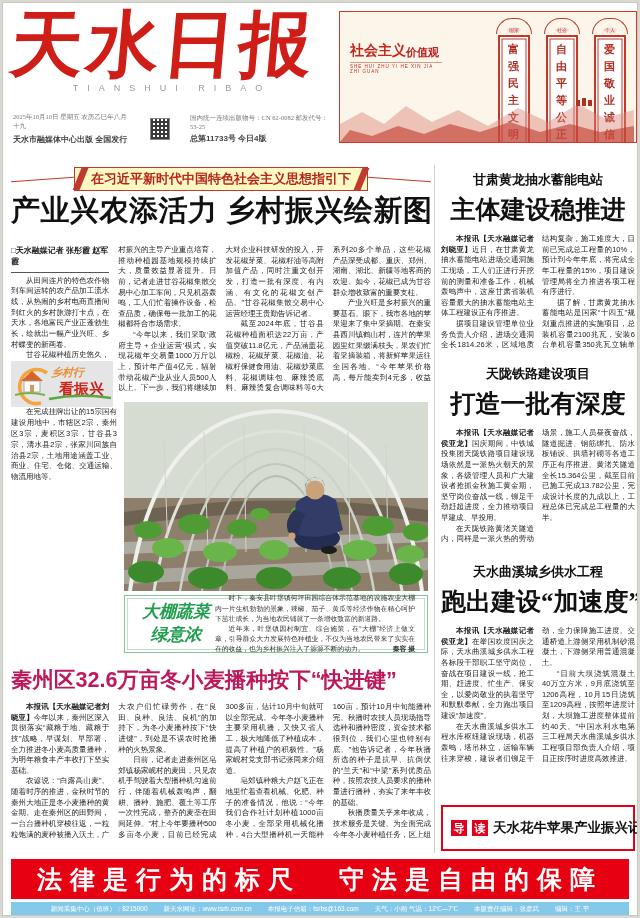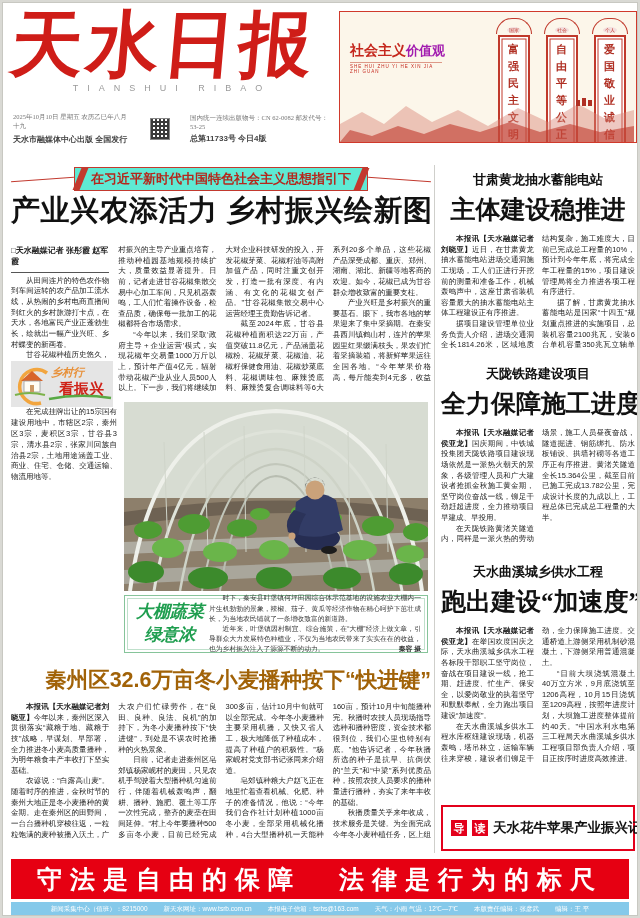--- a/index.html
+++ b/index.html
@@ -17,36 +17,36 @@
   .qr{width:20px;height:20px;border:1px solid #888;background:
       repeating-linear-gradient(0deg,#3a3a3a 0 2px,rgba(255,255,255,0) 2px 4px),
       repeating-linear-gradient(90deg,#3a3a3a 0 2px,#fff 2px 4px);}
 
   
   .values-box{position:absolute;left:336px;top:8px;width:296px;height:130px;border:1px solid #d0392b;background:#fcf6ea;overflow:hidden;}
   .values-title{position:absolute;left:10px;top:30px;width:130px;}
   .vt-row{display:flex;align-items:flex-end;}
   .vt-pre{font-size:14px;font-weight:900;color:#c5271d;}
   .vt-core{font-size:30px;font-weight:900;font-style:italic;color:#d21f14;line-height:0.9;margin:0 1px;font-family:"Liberation Serif",serif;}
-  .vt-suf{font-size:13px;font-weight:900;color:#a21caf;}
+  .vt-suf{font-size:11px;font-weight:900;color:#b91c1c;}
   .vt-pinyin{font-size:4.5px;color:#c5271d;letter-spacing:1px;border-top:1px solid #d98;padding-top:1px;margin-top:2px;width:92px;}
   .tablets{position:absolute;right:8px;top:6px;display:flex;gap:12px;}
   .tablet{display:flex;flex-direction:column;align-items:center;}
   .fan{width:34px;height:15px;border:1.5px solid #c0392b;border-bottom:none;border-radius:17px 17px 0 0;background:#fcf6ea;display:flex;align-items:flex-end;justify-content:center;}
   .fan span{font-size:5px;color:#c0392b;background:#f3dede;border-radius:50%;padding:0 2px;margin-bottom:1px;}
   .board{margin-top:1px;border:2px solid #c0392b;box-shadow:inset 0 0 0 1.5px #fff,inset 0 0 0 2.5px #c0392b;background:#fff;padding:4px 3px;}
   .board .chars{display:block;width:2em;font-size:11px;line-height:1.55;font-weight:bold;color:#b03024;text-align:center;letter-spacing:1px;font-family:"Liberation Serif",serif;}
   .wall-art{position:absolute;left:0;right:0;bottom:0;height:44px;}
 
   
   .kicker-row{position:absolute;left:8px;top:164px;width:420px;display:flex;align-items:center;}
   .kline{flex:1;height:1px;background:#c2392e;}
   .kline.l{transform:rotate(-4deg);}
   .kline.r{transform:rotate(4deg);}
-  .kicker-box{border:1px solid #c2392e;color:#b5271c;font-weight:bold;font-size:13px;padding:2px 16px;position:relative;background:#5eead4;white-space:nowrap;}
+  .kicker-box{border:1px solid #c2392e;color:#b5271c;font-weight:bold;font-size:13px;padding:2px 16px;position:relative;background:#fef9c3;white-space:nowrap;}
   .kicker-box::before,.kicker-box::after{content:"";position:absolute;top:0;bottom:0;width:7px;background:#c2392e;transform:skewX(-22deg);}
   .kicker-box::before{left:2px;}
   .kicker-box::after{right:2px;}
   .main-headline{position:absolute;left:8px;top:188px;width:420px;text-align:center;font-size:29px;font-weight:900;color:#111;letter-spacing:0.5px;white-space:nowrap;}
 
   
   .para{margin:0;text-indent:2em;text-align:justify;}
   .body-text{font-size:7.5px;line-height:1.42;color:#222;overflow:hidden;}
   .cols4{column-count:4;column-gap:9px;}
   .cols2{column-count:2;column-gap:8px;}
@@ -57,29 +57,29 @@
 
   .logo-box{position:absolute;left:8px;top:358px;width:102px;height:46px;background:#e5e5e5;}
 
   
   .land-article{position:absolute;left:8px;top:404px;width:106px;height:268px;overflow:hidden;}
   .land-headline{font-size:14.5px;font-weight:900;line-height:1.65;color:#111;margin-bottom:5px;}
   .land-body{font-size:7.5px;line-height:1.45;color:#222;}
 
   
   .photo{position:absolute;left:121px;top:399px;width:304px;height:189px;overflow:hidden;background:#cfd3c8;}
-  .caption-box{position:absolute;left:121px;top:592px;width:304px;height:58px;border:1px solid #86c49a;box-shadow:inset 0 0 0 2px #fff,inset 0 0 0 3px #bfe0cb;display:flex;align-items:center;padding:3px 6px;box-sizing:border-box;background:#fff;}
+  .caption-box{position:absolute;left:121px;top:592px;width:304px;height:58px;border:1px solid #86c49a;box-shadow:inset 0 0 0 2px #fff,inset 0 0 0 3px #bfe0cb;display:flex;align-items:center;padding:3px 12px;box-sizing:border-box;background:#fff;}
   .cap-title{width:78px;text-align:center;color:#1f9e4f;font-weight:bold;font-style:italic;font-size:17px;line-height:1.35;font-family:"Liberation Serif",serif;}
   .cap-text{flex:1;font-size:6.8px;line-height:1.5;color:#333;text-align:justify;}
   .cap-text p{margin:0;text-indent:2em;}
   .cap-credit{font-weight:bold;float:right;}
 
   
   .wheat-article{position:absolute;left:8px;top:660px;width:420px;height:188px;overflow:hidden;}
-  .wheat-headline{text-align:right;font-size:21.5px;font-weight:900;color:#a16207;margin:2px 0 8px 0;white-space:nowrap;}
+  .wheat-headline{text-align:left;font-size:21.5px;font-weight:900;color:#be185d;margin:2px 0 8px 0;white-space:nowrap;}
   .wheat-body{height:146px;}
 
   
   .vdivider{position:absolute;left:431px;top:162px;width:1px;height:688px;background:#cfcfcb;}
   .r-article{position:absolute;left:438px;width:194px;}
   .r-kicker{text-align:center;font-size:13px;font-weight:bold;color:#111;margin-bottom:4px;}
   .r-headline{text-align:center;font-size:25px;font-weight:900;color:#111;font-family:"Liberation Serif",serif;margin-bottom:8px;white-space:nowrap;}
   .ra{top:168px;} .ra .body-text{height:118px;}
   .rb{top:362px;} .rb .body-text{height:126px;}
   .rc{top:560px;} .rc .body-text{height:172px;}
@@ -293,21 +293,21 @@
       <p class="para"><b class="lead">本报讯【天水融媒记者刘晓亚】</b><span>近日，在甘肃黄龙抽水蓄能电站进场交通洞施工现场，工人们正进行开挖前的测量和准备工作，机械轰鸣声中，这座甘肃省装机容量最大的抽水蓄能电站主体工程建设正有序推进。</span></p>
       <div>
           <p class="para">据项目建设管理单位业务负责人介绍，进场交通洞全长1814.26米，区域地质结构复杂，施工难度大，目前已完成总工程量的10%，预计到今年年底，将完成全年工程量的15%，项目建设管理局将全力推进各项工程有序进行。</p>
           <p class="para">据了解，甘肃黄龙抽水蓄能电站是国家“十四五”规划重点推进的实施项目，总装机容量2100兆瓦，安装6台单机容量350兆瓦立轴单级单转速混流可逆式蓄能机组。该电站计划于2029年3月实现首台机组投产发电，对保障电网安全稳定运行、实现“双碳”目标具有重要意义。</p>
         </div>
     </div>
   </div>
 
   <div class="r-article rb">
     <div class="r-kicker">天陇铁路建设项目</div>
-    <div class="r-headline">全力保障施工进度</div>
+    <div class="r-headline">打造一批有深度</div>
     <div class="body-text cols2">
       <p class="para"><b class="lead">本报讯【天水融媒记者侯亚龙】</b><span>国庆期间，中铁城投集团天陇铁路项目建设现场依然是一派热火朝天的景象，各级管理人员和广大建设者抢抓金秋施工黄金期，坚守岗位奋战一线，铆足干劲赶超进度，全力推动项目早建成、早投用。</span></p>
       <div>
           <p class="para">在天陇铁路黄渚关隧道内，同样是一派火热的劳动场景，施工人员昼夜奋战，隧道掘进、钢筋绑扎、防水板铺设、拱墙衬砌等各道工序正有序推进。黄渚关隧道全长15.364公里，截至目前已施工完成13.782公里，完成设计长度的九成以上，工程总体已完成总工程量的大半。</p>
         </div>
     </div>
   </div>
 
   <div class="r-article rc">
     <div class="r-kicker">天水曲溪城乡供水工程</div>
@@ -322,22 +322,22 @@
   </div>
 
   <div class="guide-box">
     <div class="g-badge">导</div>
     <div class="g-badge">读</div>
     <div class="g-title">天水花牛苹果产业振兴记</div>
 
   </div>
 
   <div class="banner">
+    <span>法律是行为的标尺</span>
     <span>守法是自由的保障</span>
-    <span>法律是行为的标尺</span>
   </div>
 
   <div class="footer">
     <span>新闻采集中心（值班）：8215000</span>
     <span>新天水网址：www.tsrb.com.cn</span>
     <span>本报电子信箱：tsrbs@163.com</span>
     <span>天气：小雨  气温：12℃—7℃</span>
     <span>本版责任编辑：张彦武</span>
     <span>编辑：王 平</span>
   </div>

